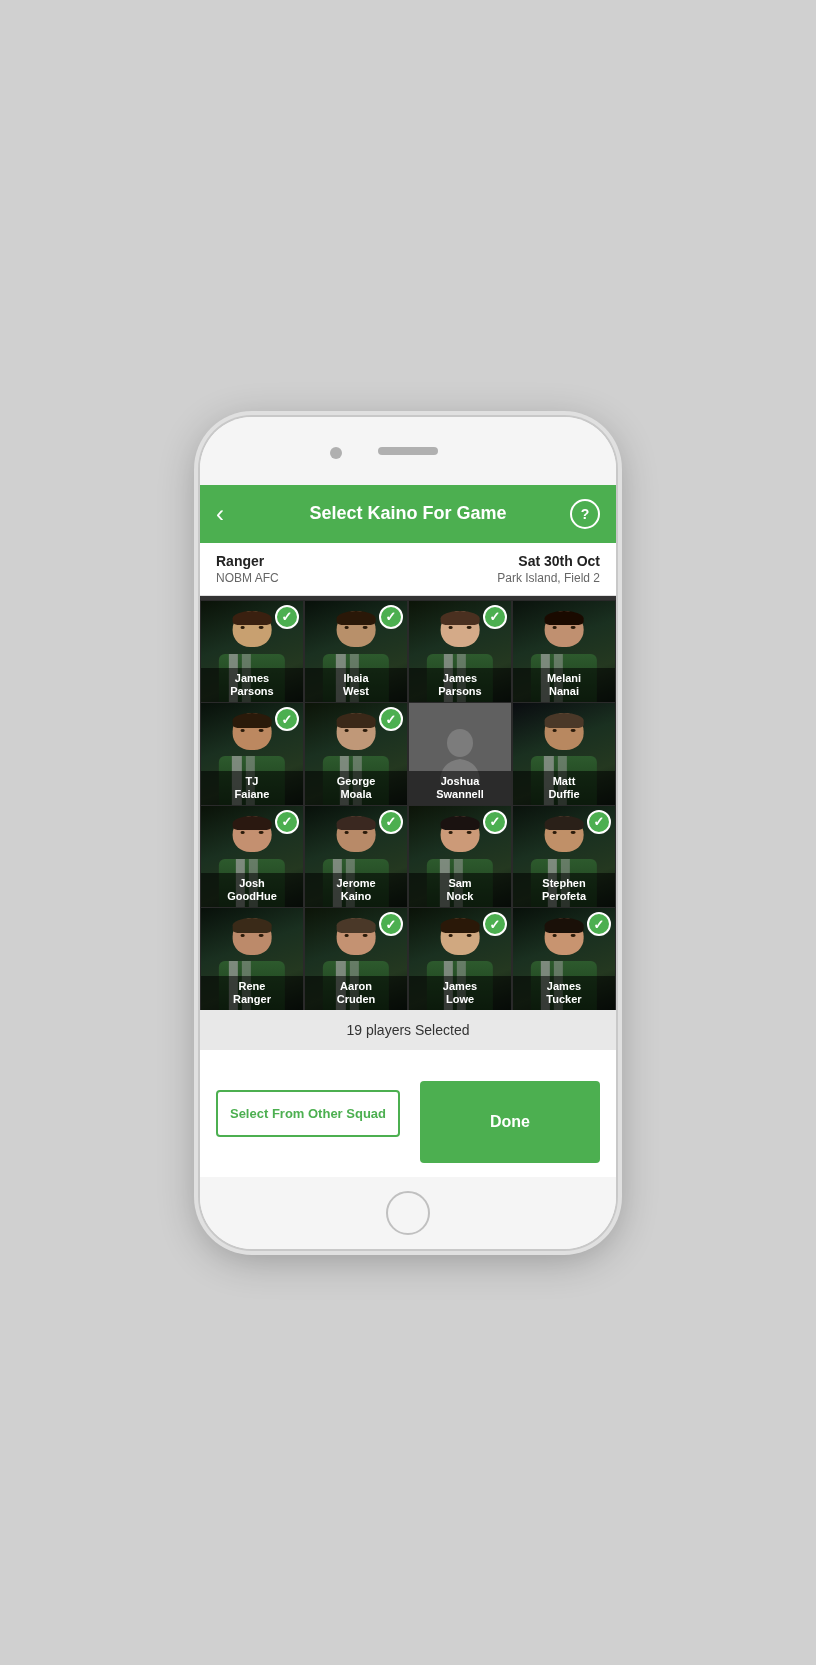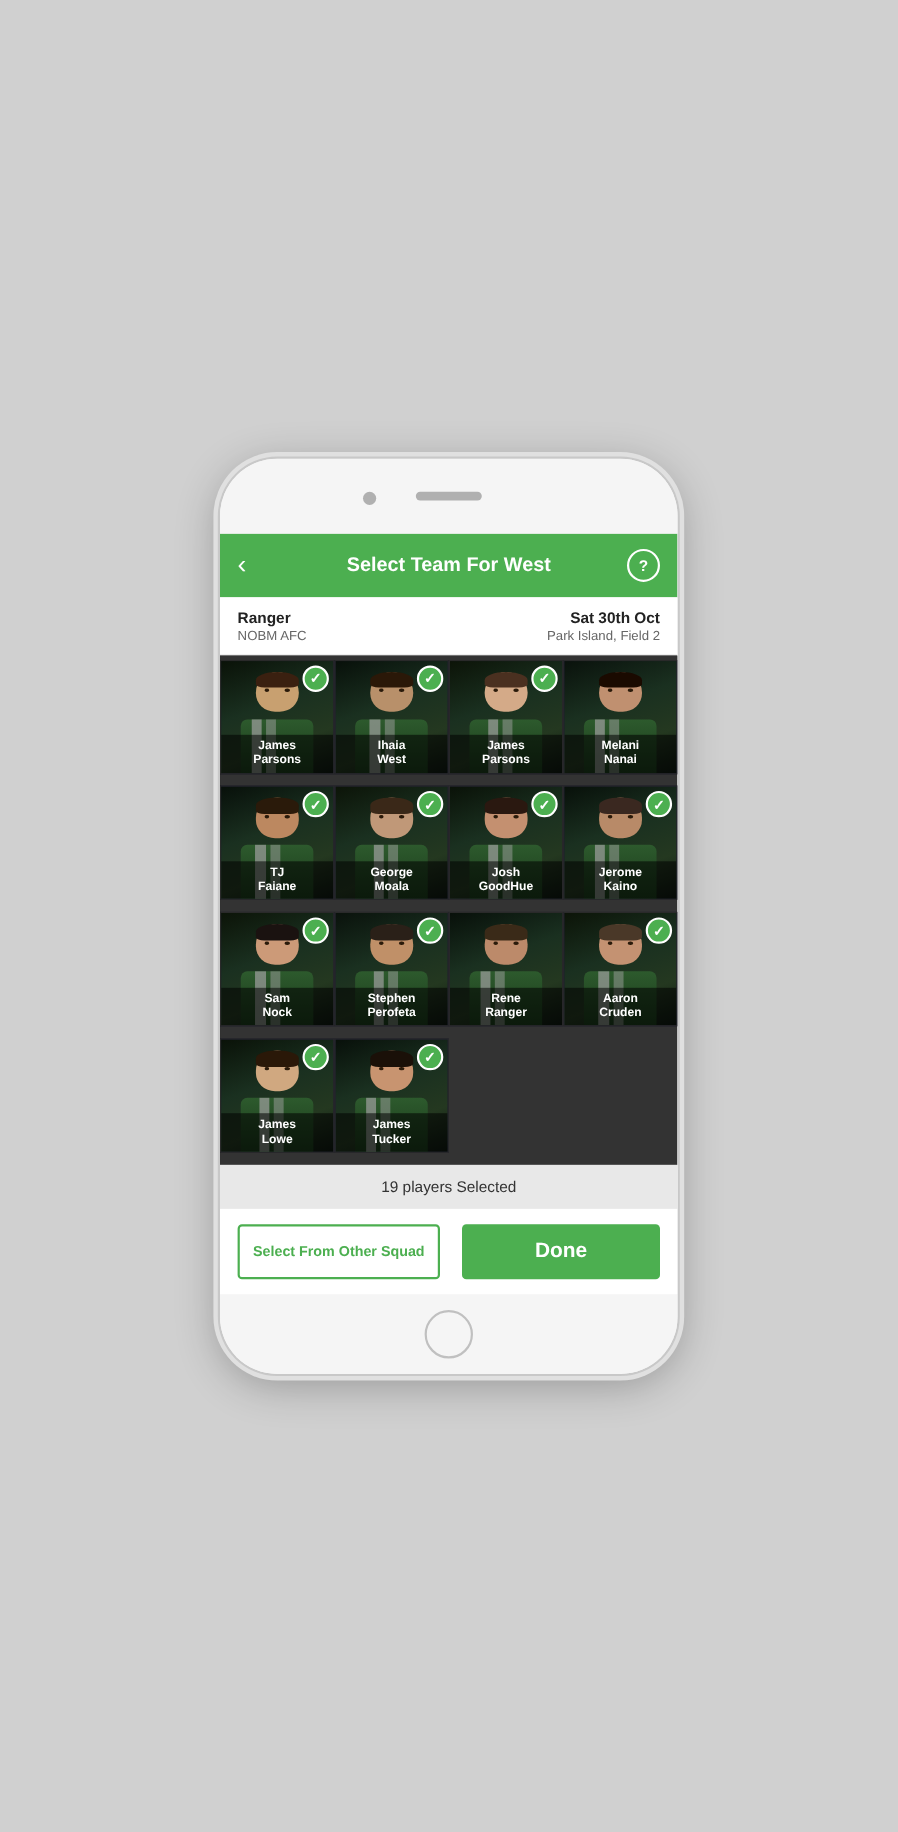--- a/index.html
+++ b/index.html
@@ -196,60 +196,62 @@
       flex-shrink: 0;
     }
 
     
     .action-buttons {
       background: white;
       padding: 14px 16px;
       display: flex;
       gap: 20px;
       flex-shrink: 0;
+      align-items: center;
     }
     .btn-outline {
       flex: 1;
       padding: 14px 8px;
       border: 2px solid #4CAF50;
       background: white;
       color: #4CAF50;
       font-size: 13px;
       font-weight: 600;
       border-radius: 4px;
       cursor: pointer;
       text-align: center;
     }
     .btn-filled {
       flex: 1;
-      padding: 14px 8px;
+      padding: 32px 8px;
       border: none;
       background: #4CAF50;
       color: white;
-      font-size: 19px;
+      font-size: 16px;
       font-weight: 600;
       border-radius: 4px;
       cursor: pointer;
       text-align: center;
+      margin-top: 17px;
     }
   </style>
 </head>
 <body>
 
 <div class="phone-frame">
   <div class="phone-top">
     <div class="phone-camera"></div>
     <div class="phone-speaker"></div>
   </div>
 
   <div class="phone-screen">
 
     <div class="header">
       <div class="header-back">‹</div>
-      <div class="header-title">Select Team For West</div>
+      <div class="header-title">Select Kaino For Game</div>
       <div class="header-help">?</div>
     </div>
 
     <div class="match-info">
       <div>
         <div class="match-team">Ranger</div>
         <div class="match-subtitle">NOBM AFC</div>
       </div>
       <div>
         <div class="match-date">Sat 30th Oct</div>
@@ -387,20 +389,54 @@
 
             <div style="position:absolute;top:0;left:0;right:0;height:40%;background:#3a2818;border-radius:50% 50% 20% 20%;"></div>
 
             <div style="position:absolute;top:42%;left:20%;width:12%;height:8%;background:#2a1a0a;border-radius:50%;"></div>
             <div style="position:absolute;top:42%;right:20%;width:12%;height:8%;background:#2a1a0a;border-radius:50%;"></div>
           </div>
           <div class="player-name-overlay">
             <span>George<br>Moala</span>
           </div>
           <div class="player-check">✓</div>
+        </div>
+      </div>
+        <div class="player-cell">
+        <div style="width:100%;height:100%;background:#606060;display:flex;flex-direction:column;align-items:center;justify-content:center;position:relative;">
+          <svg width="50" height="55" viewBox="0 0 50 55" style="opacity:0.7;">
+            <ellipse cx="25" cy="16" rx="13" ry="14" fill="#888"></ellipse>
+            <path d="M5 55 Q5 35 25 32 Q45 35 45 55 Z" fill="#888"></path>
+          </svg>
+          <div class="player-name-overlay">
+            <span>Joshua<br>Swannell</span>
+          </div>
+        </div>
+      </div>
+        <div class="player-cell">
+        <div style="width:100%;height:100%;background:linear-gradient(160deg, #0a0c10 0%, #1a3020 40%, #243820 70%, #0e1810 100%);position:relative;overflow:hidden;">
+
+          <div style="position:absolute;bottom:0;left:30%;width:40%;height:50%;background:radial-gradient(ellipse, rgba(255,180,0,0.15) 0%, transparent 70%);"></div>
+
+          <div style="position:absolute;bottom:0;left:50%;transform:translateX(-50%);width:65%;height:48%;background:linear-gradient(to bottom, #2d5a2d, #1a3a1a);border-radius:6px 6px 0 0;">
+            <div style="position:absolute;top:0;left:20%;width:14%;height:100%;background:rgba(160,160,160,0.7);"></div>
+            <div style="position:absolute;top:0;left:40%;width:14%;height:100%;background:rgba(160,160,160,0.5);"></div>
+          </div>
+
+          <div style="position:absolute;top:10%;left:50%;transform:translateX(-50%);width:38%;height:36%;background:#b88860;border-radius:50% 50% 45% 45%;">
+
+            <div style="position:absolute;top:0;left:0;right:0;height:40%;background:#4a3828;border-radius:50% 50% 20% 20%;"></div>
+
+            <div style="position:absolute;top:42%;left:20%;width:12%;height:8%;background:#2a1a0a;border-radius:50%;"></div>
+            <div style="position:absolute;top:42%;right:20%;width:12%;height:8%;background:#2a1a0a;border-radius:50%;"></div>
+          </div>
+          <div class="player-name-overlay">
+            <span>Matt<br>Duffie</span>
+          </div>
+
         </div>
       </div>
         <div class="player-cell">
         <div style="width:100%;height:100%;background:linear-gradient(160deg, #0a1208 0%, #1a3020 40%, #243820 70%, #0e1810 100%);position:relative;overflow:hidden;">
 
           <div style="position:absolute;bottom:0;left:30%;width:40%;height:50%;background:radial-gradient(ellipse, rgba(255,180,0,0.15) 0%, transparent 70%);"></div>
 
           <div style="position:absolute;bottom:0;left:50%;transform:translateX(-50%);width:65%;height:48%;background:linear-gradient(to bottom, #2d5a2d, #1a3a1a);border-radius:6px 6px 0 0;">
             <div style="position:absolute;top:0;left:25%;width:14%;height:100%;background:rgba(160,160,160,0.7);"></div>
             <div style="position:absolute;top:0;left:45%;width:14%;height:100%;background:rgba(160,160,160,0.5);"></div>

